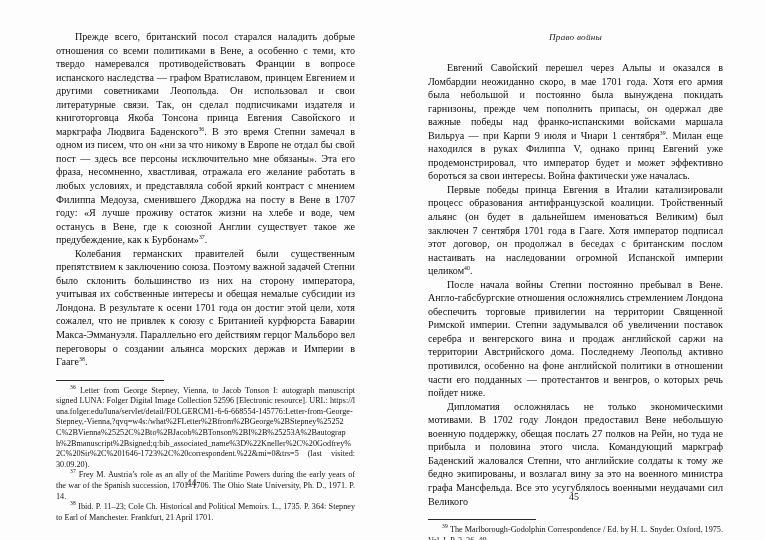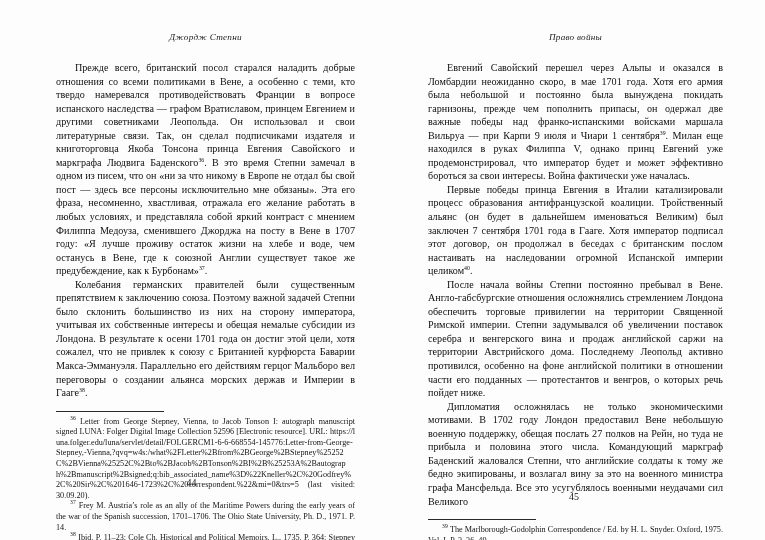--- a/index.html
+++ b/index.html
@@ -108,21 +108,20 @@
     background: transparent;
   }
 </style>
 </head>
 <body>
 
 <div class="spread">
 
   <div class="page page-left">
 
-    <div class="running-head">Джордж Степни</div>
 
     <div class="body-text">
       <p><span>Прежде всего, британский посол старался наладить добрые отношения со всеми политиками в Вене, а особенно с теми, кто твердо намеревался противодействовать Франции в вопросе испанского наследства — графом Вратиславом, принцем Евгением и другими советниками Леопольда. Он использовал и свои литературные связи. Так, он сделал подписчиками издателя и книготорговца Якоба Тонсона принца Евгения Савойского и маркграфа Людвига Баденского</span><sup class="ref">36</sup><span>. В это время Степни замечал в одном из писем, что он «ни за что никому в Европе не отдал бы свой пост — здесь все персоны исключительно мне обязаны». Эта его фраза, несомненно, хвастливая, отражала его желание работать в любых условиях, и представляла собой яркий контраст с мнением Филиппа Медоуза, сменившего Джорджа на посту в Вене в 1707 году: «Я лучше проживу остаток жизни на хлебе и воде, чем останусь в Вене, где к союзной Англии существует такое же предубеждение, как к Бурбонам»</span><sup class="ref">37</sup><span>.</span></p>
 
       <p><span>Колебания германских правителей были существенным препятствием к заключению союза. Поэтому важной задачей Степни было склонить большинство из них на сторону императора, учитывая их собственные интересы и обещая немалые субсидии из Лондона. В результате к осени 1701 года он достиг этой цели, хотя сожалел, что не привлек к союзу с Британией курфюрста Баварии Макса-Эммануэля. Параллельно его действиям герцог Мальборо вел переговоры о создании альянса морских держав и Империи в Гааге</span><sup class="ref">38</sup><span>.</span></p>
     </div>
 
     <div class="fn-rule"></div>
 
     <div class="footnotes">

